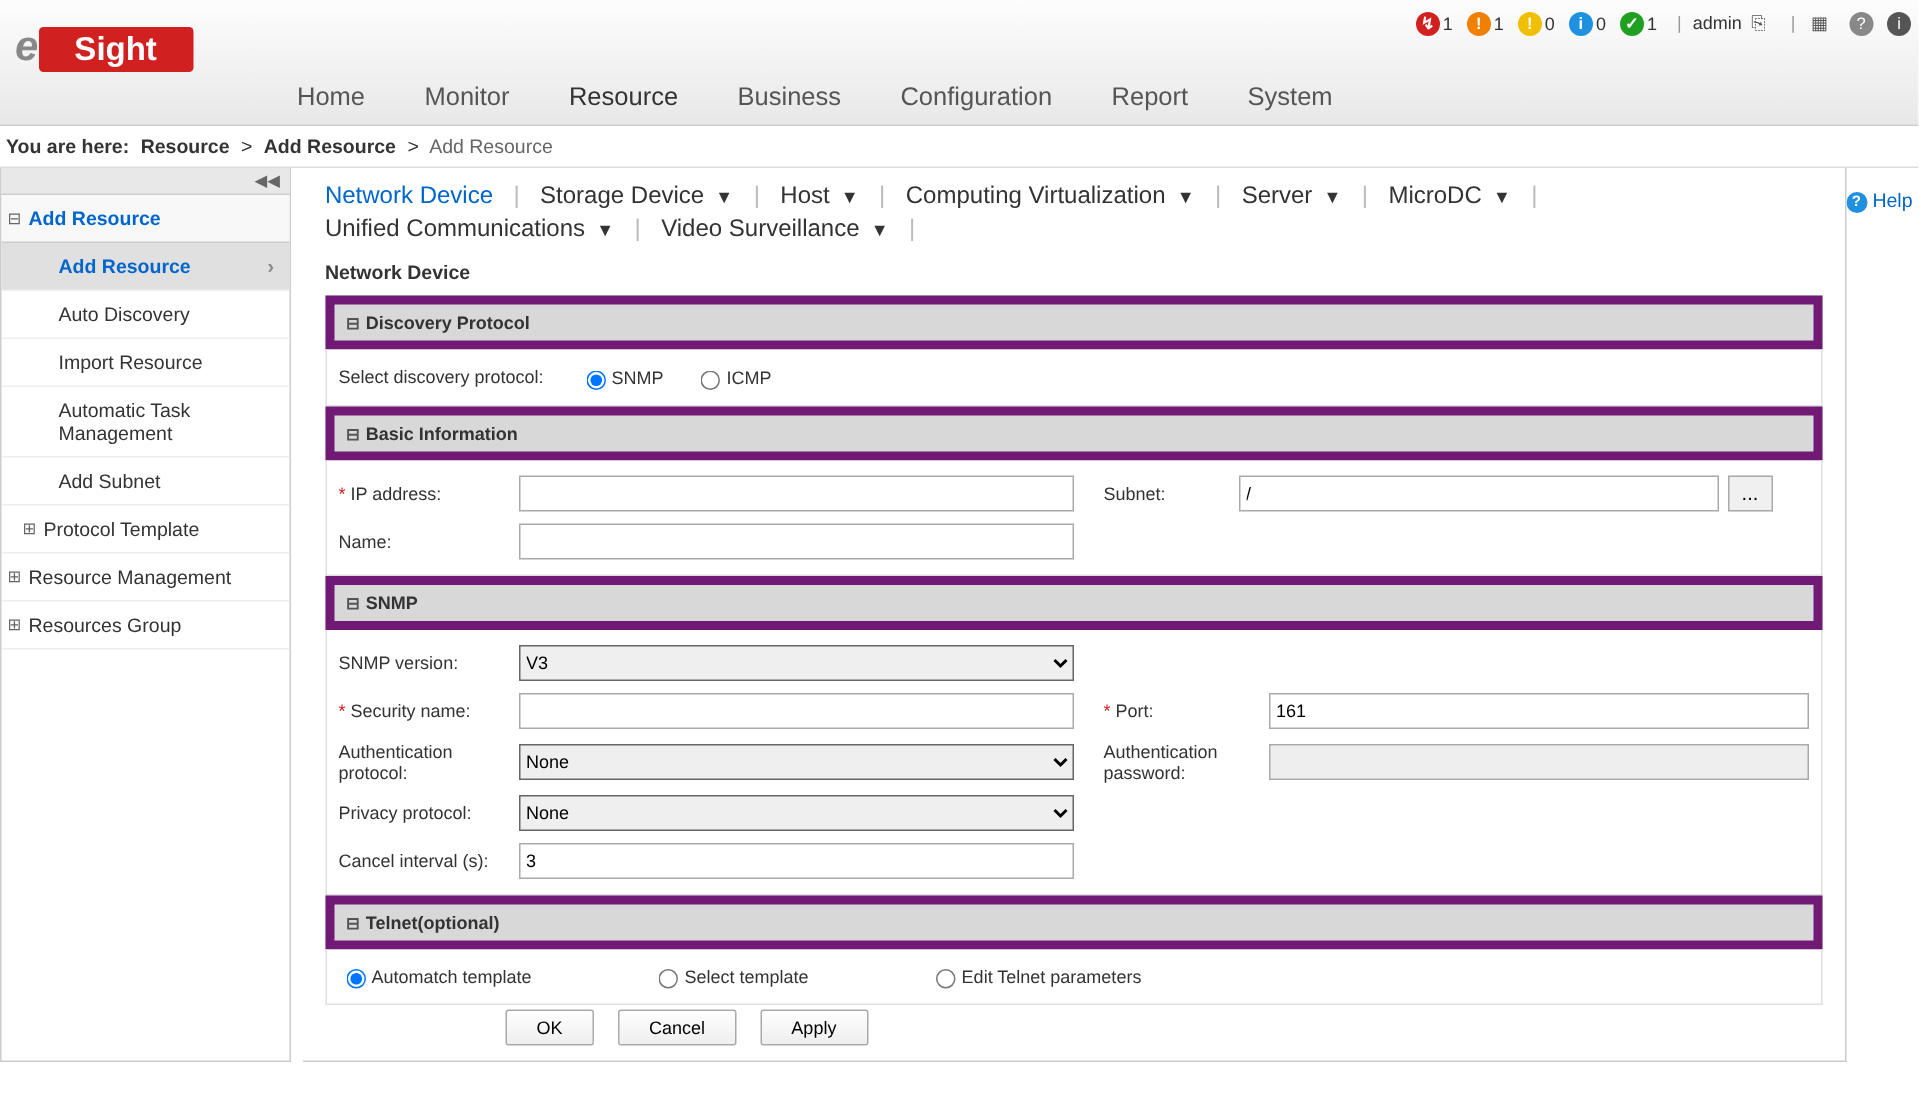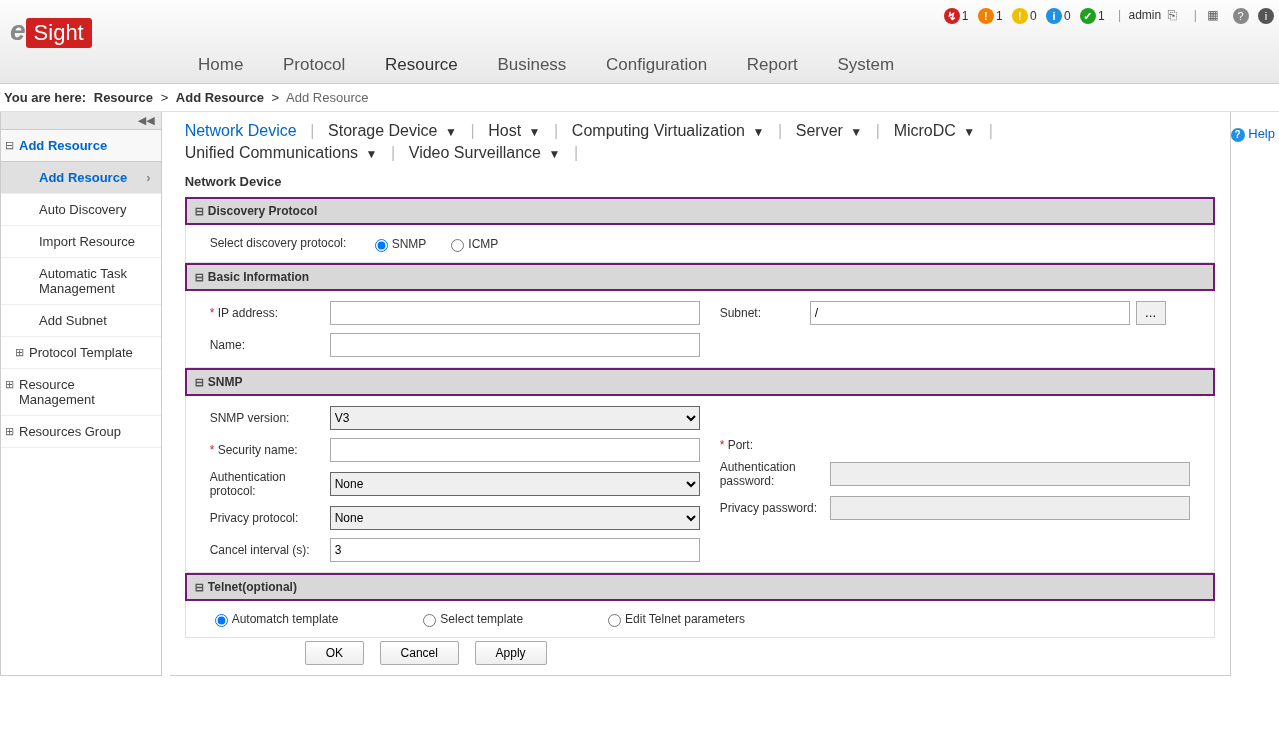--- a/index.html
+++ b/index.html
@@ -1,20 +1,20 @@
 <!DOCTYPE html>
 <html><head>
 <meta charset="utf-8">
 <style>
   * { box-sizing: border-box; font-family: Arial, sans-serif; }
   body { margin: 0; background: #fff; font-size: 13px; color: #333; }
   .header { background: linear-gradient(#fdfdfd, #e8e8e8); border-bottom: 1px solid #ccc; height: 84px; position: relative; }
   .logo-area { position: absolute; left: 10px; top: 15px; }
   .logo-e { font-size: 28px; font-weight: bold; color: #888; font-style: italic; }
-  .logo-sight { background: #d02020; color: #fff; padding: 2px 8px; border-radius: 3px; font-size: 22px; font-weight: normal; display:inline-block; }
+  .logo-sight { background: #d02020; color: #fff; padding: 2px 24px; border-radius: 3px; font-size: 22px; font-weight: bold; display:inline-block; }
   .nav { position: absolute; bottom: 0; left: 180px; }
   .nav-item { display:inline-block; padding: 8px 18px; font-size: 17px; font-weight: normal; color: #555; cursor: pointer; }
   .nav-item.active { color: #333; }
   .status-area { position: absolute; right: 2px; top: 8px; font-size: 12px; }
   .status-badge { display:inline-block; width:16px; height:16px; border-radius:50%; text-align:center; line-height:16px; color:#fff; font-weight:bold; font-size:11px; vertical-align:middle; }
   .sb-red{background:#d02020;} .sb-orange{background:#f08000;} .sb-yellow{background:#f0c000;} .sb-blue{background:#2090e0;} .sb-green{background:#20a020;}
   .status-num { margin-left:2px; margin-right:6px; vertical-align:middle; }
   .status-divider{color:#999;margin:0 4px;}
   .icon-btn{display:inline-block;width:16px;height:16px;color:#555;vertical-align:middle;margin:0 3px;cursor:pointer;}
   .breadcrumb { padding: 6px 4px; border-bottom: 1px solid #ddd; font-size:13px; }
@@ -31,23 +31,23 @@
   .tree-item.child { padding-left: 38px; }
   .tree-item.child.active { background:#e0e0e0; font-weight:bold; color:#0066cc; }
   .tree-item.child.active::after { content:"›"; position:absolute; right:10px; top:8px; color:#888; }
   .content { flex:1; padding:10px 15px; border:1px solid #ccc; border-left:none; border-top:none; margin-left:8px; background:#fff; }
   .tab-row { margin-bottom:4px; }
   .tab { font-size:16px; color:#333; cursor:pointer; }
   .tab.active { color:#0066cc; }
   .tab-caret { font-size:12px; margin-left:3px; }
   .tab-sep { color:#bbb; margin:0 10px; font-size:16px; }
   .sub-title { font-weight:bold; margin:12px 0 8px 0; }
-  .section-header { background:#d8d8d8; padding:5px 8px; border:2px solid #701a75; font-weight:bold; font-size:12px; }
+  .section-header { background:#d8d8d8; padding:5px 8px; border:6px solid #701a75; font-weight:bold; font-size:12px; }
   .section-toggle { font-size:11px; margin-right:4px; cursor:pointer; color:#555; }
-  .section-body { padding:6px 24px; border:1px solid #e0e0e0; border-top:none; background:#fff; }
+  .section-body { padding:6px 8px; border:1px solid #e0e0e0; border-top:none; background:#fff; }
   .form-row { display:flex; align-items:center; padding:4px 0; }
   .form-label { width:120px; font-size:12px; }
   .form-label.req::before { content:"* "; color:#d02020; }
   .form-input { width:370px; height:24px; border:1px solid #aaa; padding:2px 4px; font-size:12px; }
   .form-input.ro { background:#eee; }
   .form-select { width:370px; height:24px; border:1px solid #666; font-size:12px; }
   .two-col { display:flex; }
   .col { flex:1; }
   .col2 { flex:1; padding-left:20px; }
   .btn { padding:4px 20px; border:1px solid #aaa; background:linear-gradient(#fff,#eee); cursor:pointer; font-size:12px; border-radius:2px; }
@@ -59,21 +59,21 @@
 </style>
 </head>
 <body>
 
 <div class="header">
   <div class="logo-area">
     <span class="logo-e">e</span><span class="logo-sight">Sight</span>
   </div>
   <div class="nav">
     <span class="nav-item">Home</span>
-    <span class="nav-item">Protocol</span>
+    <span class="nav-item">Monitor</span>
     <span class="nav-item active">Resource</span>
     <span class="nav-item">Business</span>
     <span class="nav-item">Configuration</span>
     <span class="nav-item">Report</span>
     <span class="nav-item">System</span>
   </div>
   <div class="status-area">
     <span class="status-badge sb-red">↯</span><span class="status-num">1</span>
     <span class="status-badge sb-orange">!</span><span class="status-num">1</span>
     <span class="status-badge sb-yellow">!</span><span class="status-num">0</span>
@@ -191,27 +191,24 @@
             </div>
           <div class="form-row">
               <div class="form-label">Cancel interval (s):</div>
               <input class="form-input" value="3" style="">
             </div>
         </div>
         <div class="col2">
           <div class="form-row" style="height:32px;"></div>
           <div class="form-row">
               <div class="form-label req" style="width:110px;">Port:</div>
+              <input class="form-input" style="width: 360px;" value="161">
             </div>
           <div class="form-row">
               <div class="form-label" style="width:110px;">Authentication password:</div>
-              <input class="form-input ro" style="width: 360px;" readonly="">
-            </div>
-          <div class="form-row">
-              <div class="form-label" style="width:110px;">Privacy password:</div>
               <input class="form-input ro" style="width: 360px;" readonly="">
             </div>
         </div>
       </div>
     </div>
 
     <div class="section-header"><span class="section-toggle">⊟</span><span>Telnet(optional)</span></div>
     <div class="section-body">
       <div class="form-row">
         <label style="margin-right:60px;"><input type="radio" checked="" style=""><span class="radio-label">Automatch template</span></label>

